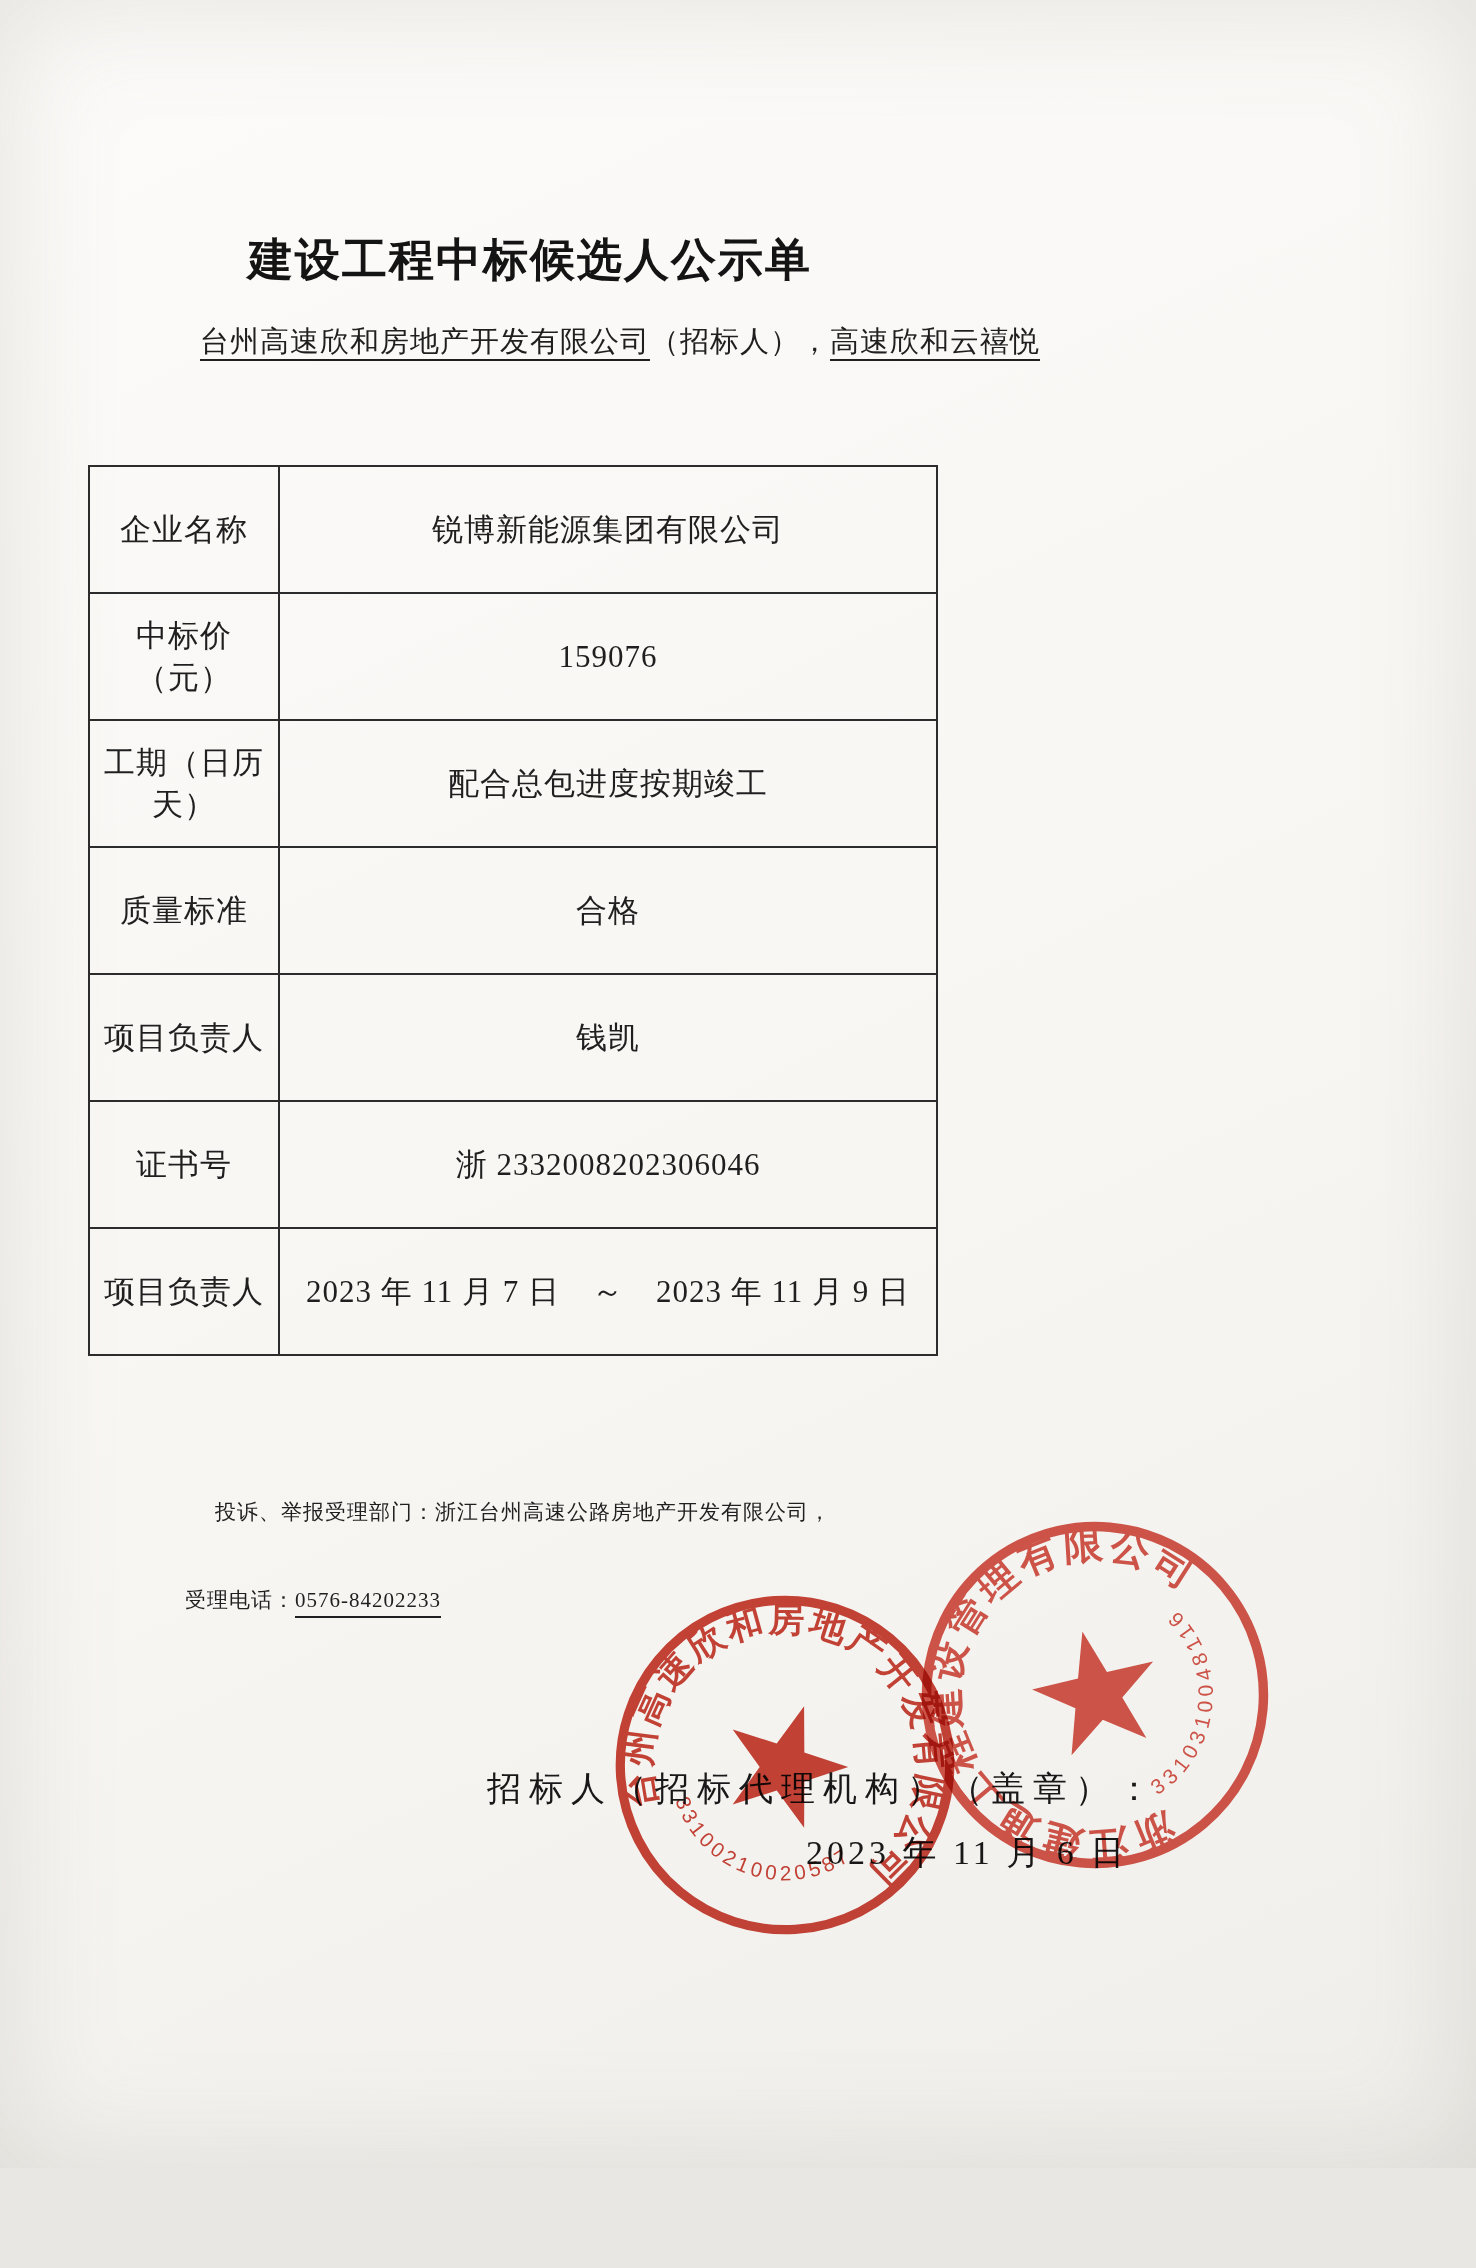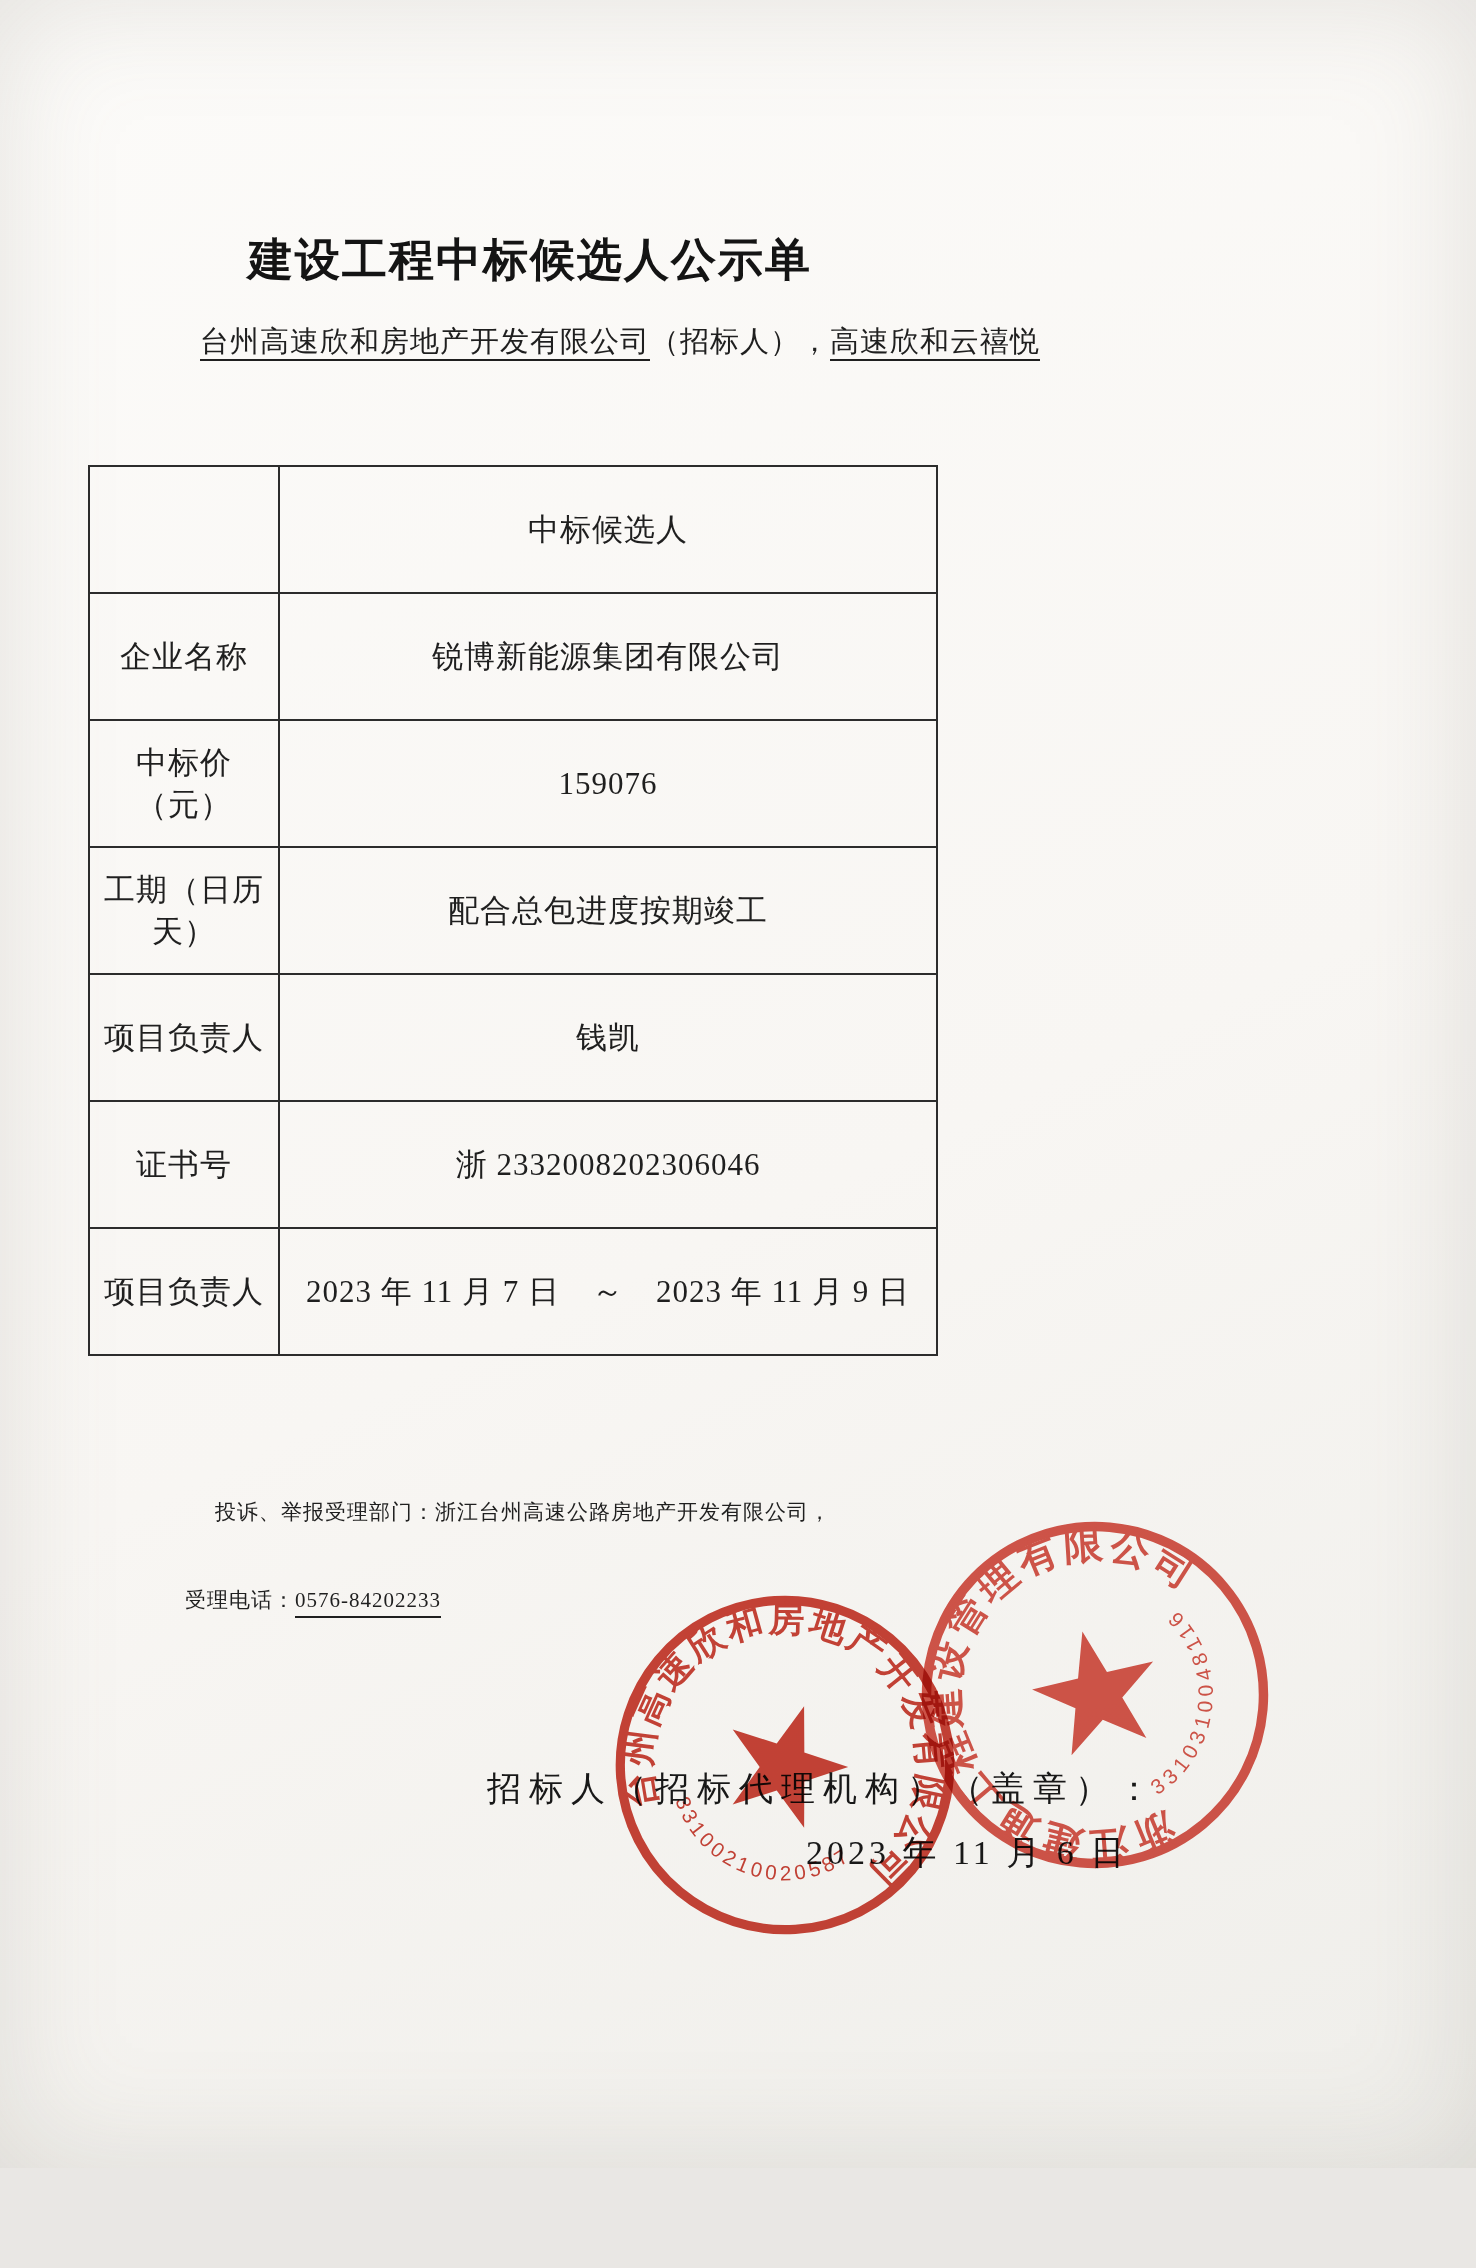--- a/index.html
+++ b/index.html
@@ -65,34 +65,34 @@
 
   <div class="doc-title">建设工程中标候选人公示单</div>
 
   <div class="intro-line l1">
     <span class="u">台州高速欣和房地产开发有限公司</span><span>（招标人），</span><span class="u">高速欣和云禧悦</span>
   </div>
 
   <table class="bid-table">
     <tbody>
       <tr>
-        <td class="c1"></td>
-        <td>中标候选人</td>
-      </tr>
-      <tr>
         <td class="c1">企业名称</td>
         <td>锐博新能源集团有限公司</td>
       </tr>
       <tr>
         <td class="c1">中标价（元）</td>
         <td>159076</td>
       </tr>
       <tr>
         <td class="c1">工期（日历天）</td>
         <td>配合总包进度按期竣工</td>
+      </tr>
+      <tr>
+        <td class="c1">质量标准</td>
+        <td>合格</td>
       </tr>
       <tr>
         <td class="c1">项目负责人</td>
         <td>钱凯</td>
       </tr>
       <tr>
         <td class="c1">证书号</td>
         <td>浙 2332008202306046</td>
       </tr>
       <tr>

